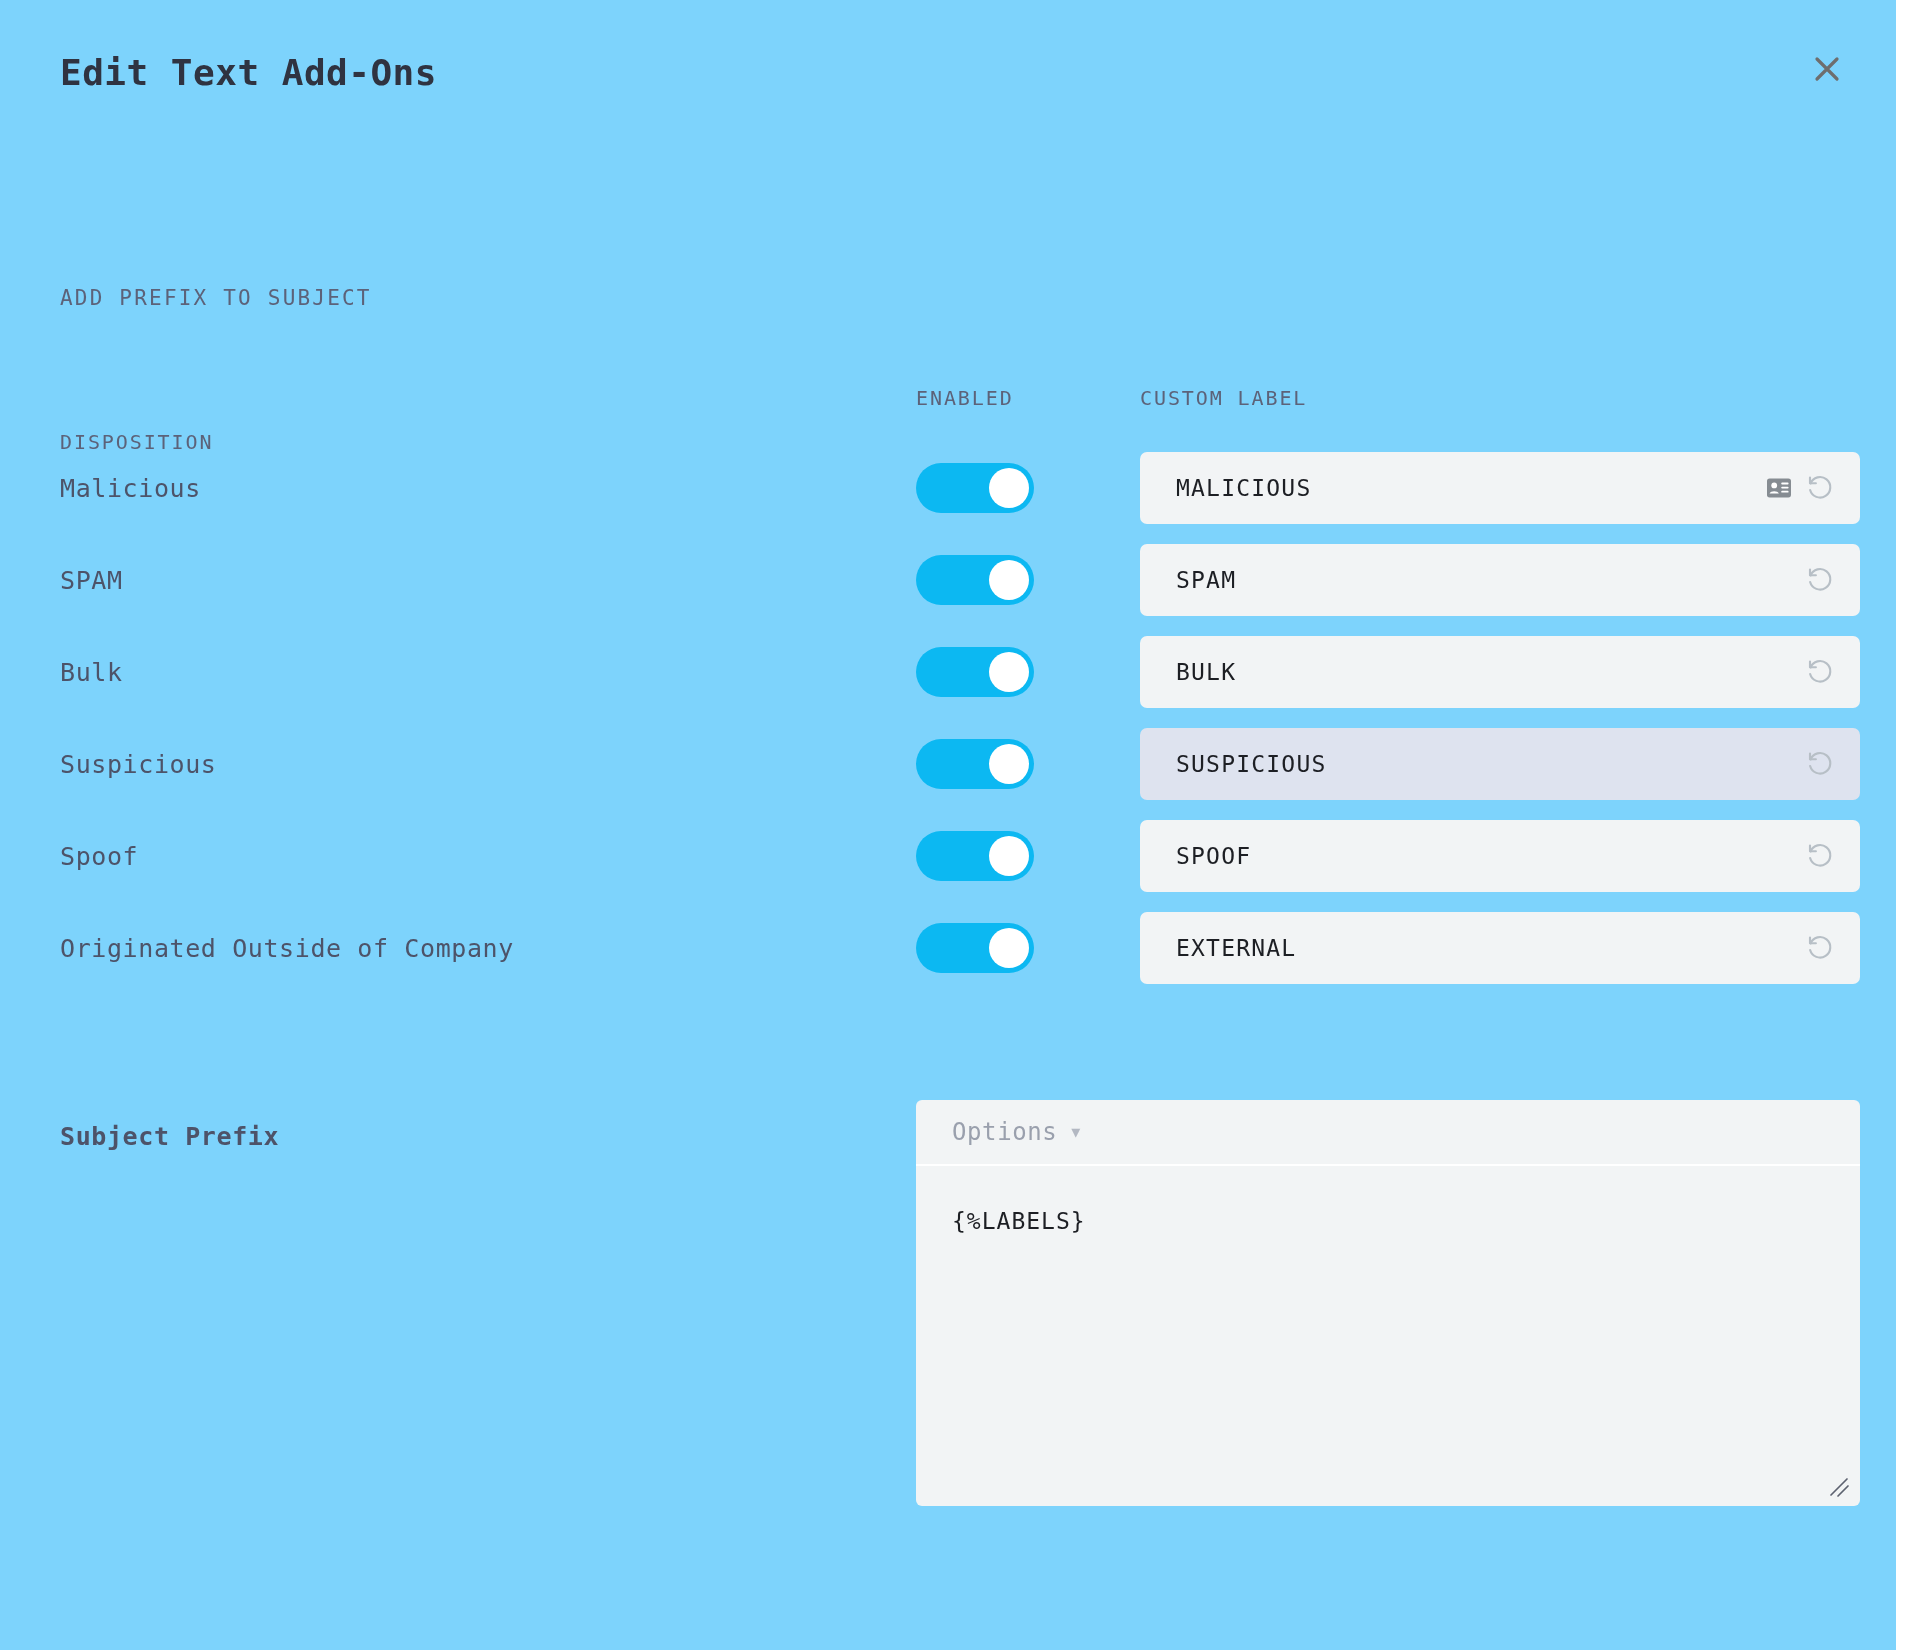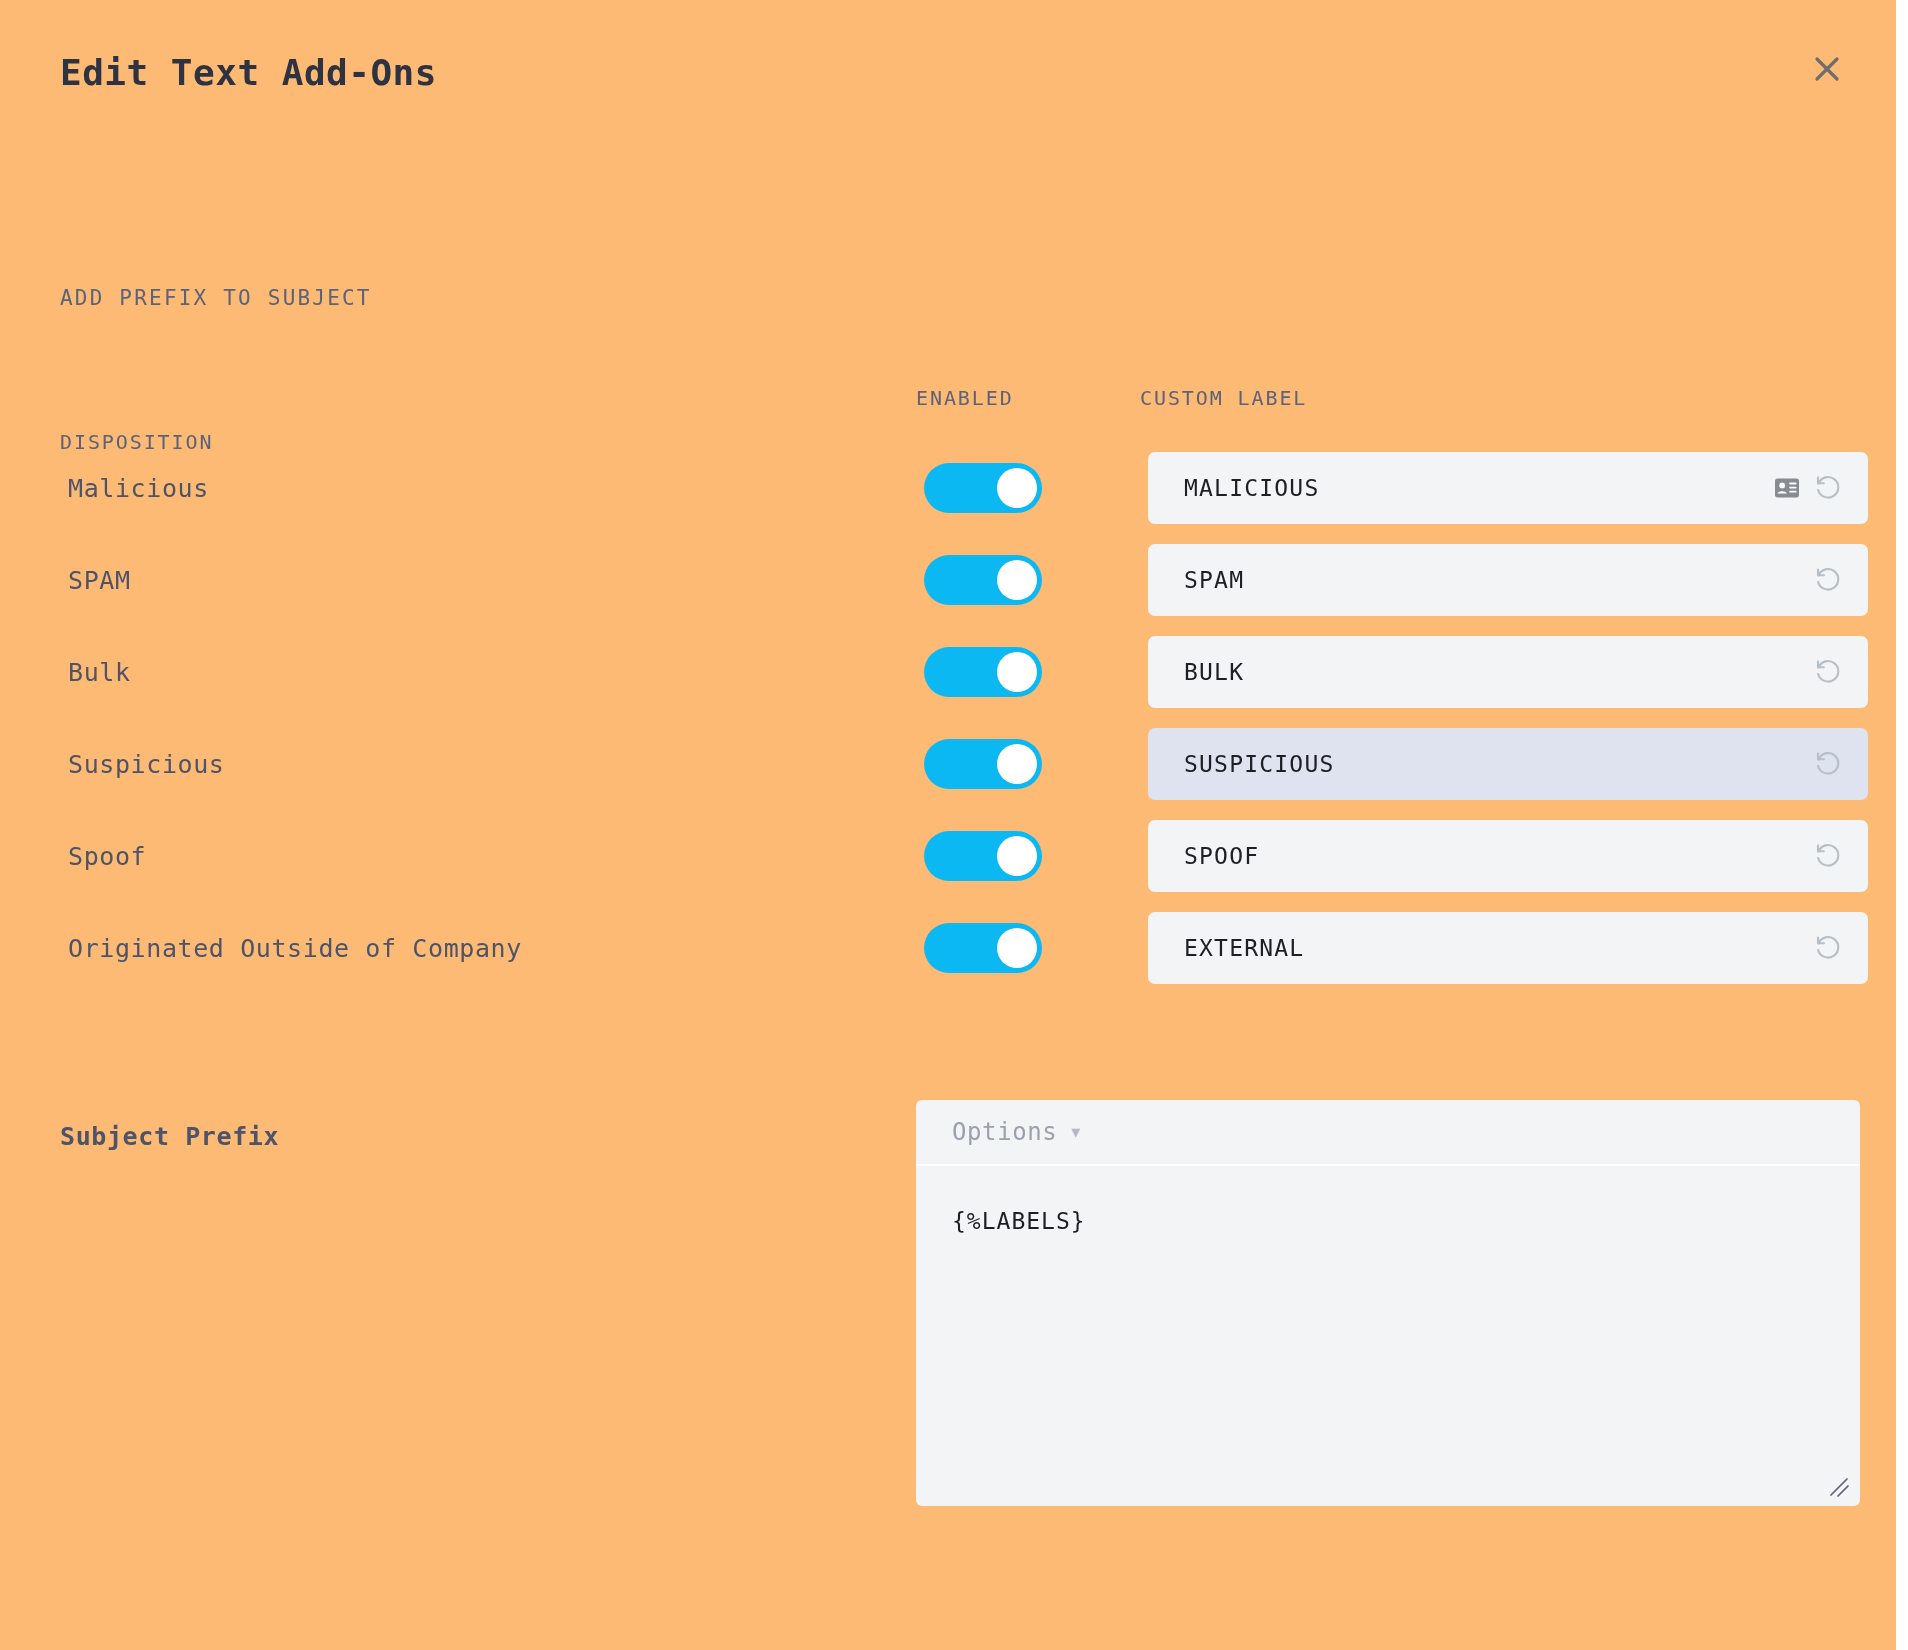--- a/index.html
+++ b/index.html
@@ -9,21 +9,21 @@
     height: 1650px;
     background: #ffffff;
     font-family: "DejaVu Sans Mono", "Liberation Mono", monospace;
     -webkit-font-smoothing: antialiased;
   }
 
   .dialog {
     position: relative;
     width: 1896px;
     height: 1650px;
-    background: #fdba74;
+    background: #7dd3fc;
     padding: 0;
   }
 
   
   .dialog-header {
     position: absolute;
     top: 52px;
     left: 60px;
     right: 48px;
     height: 60px;
@@ -99,21 +99,20 @@
     left: 1080px;
     top: 0;
     font-size: 20px;
     letter-spacing: 1.9px;
     color: #5c6279;
   }
 
   .row {
     position: relative;
     height: 92px;
-    margin-left: 8px;
   }
 
   .row-label {
     position: absolute;
     left: 0;
     top: 50%;
     transform: translateY(-50%);
     font-size: 25px;
     color: #4d5369;
     white-space: nowrap;

